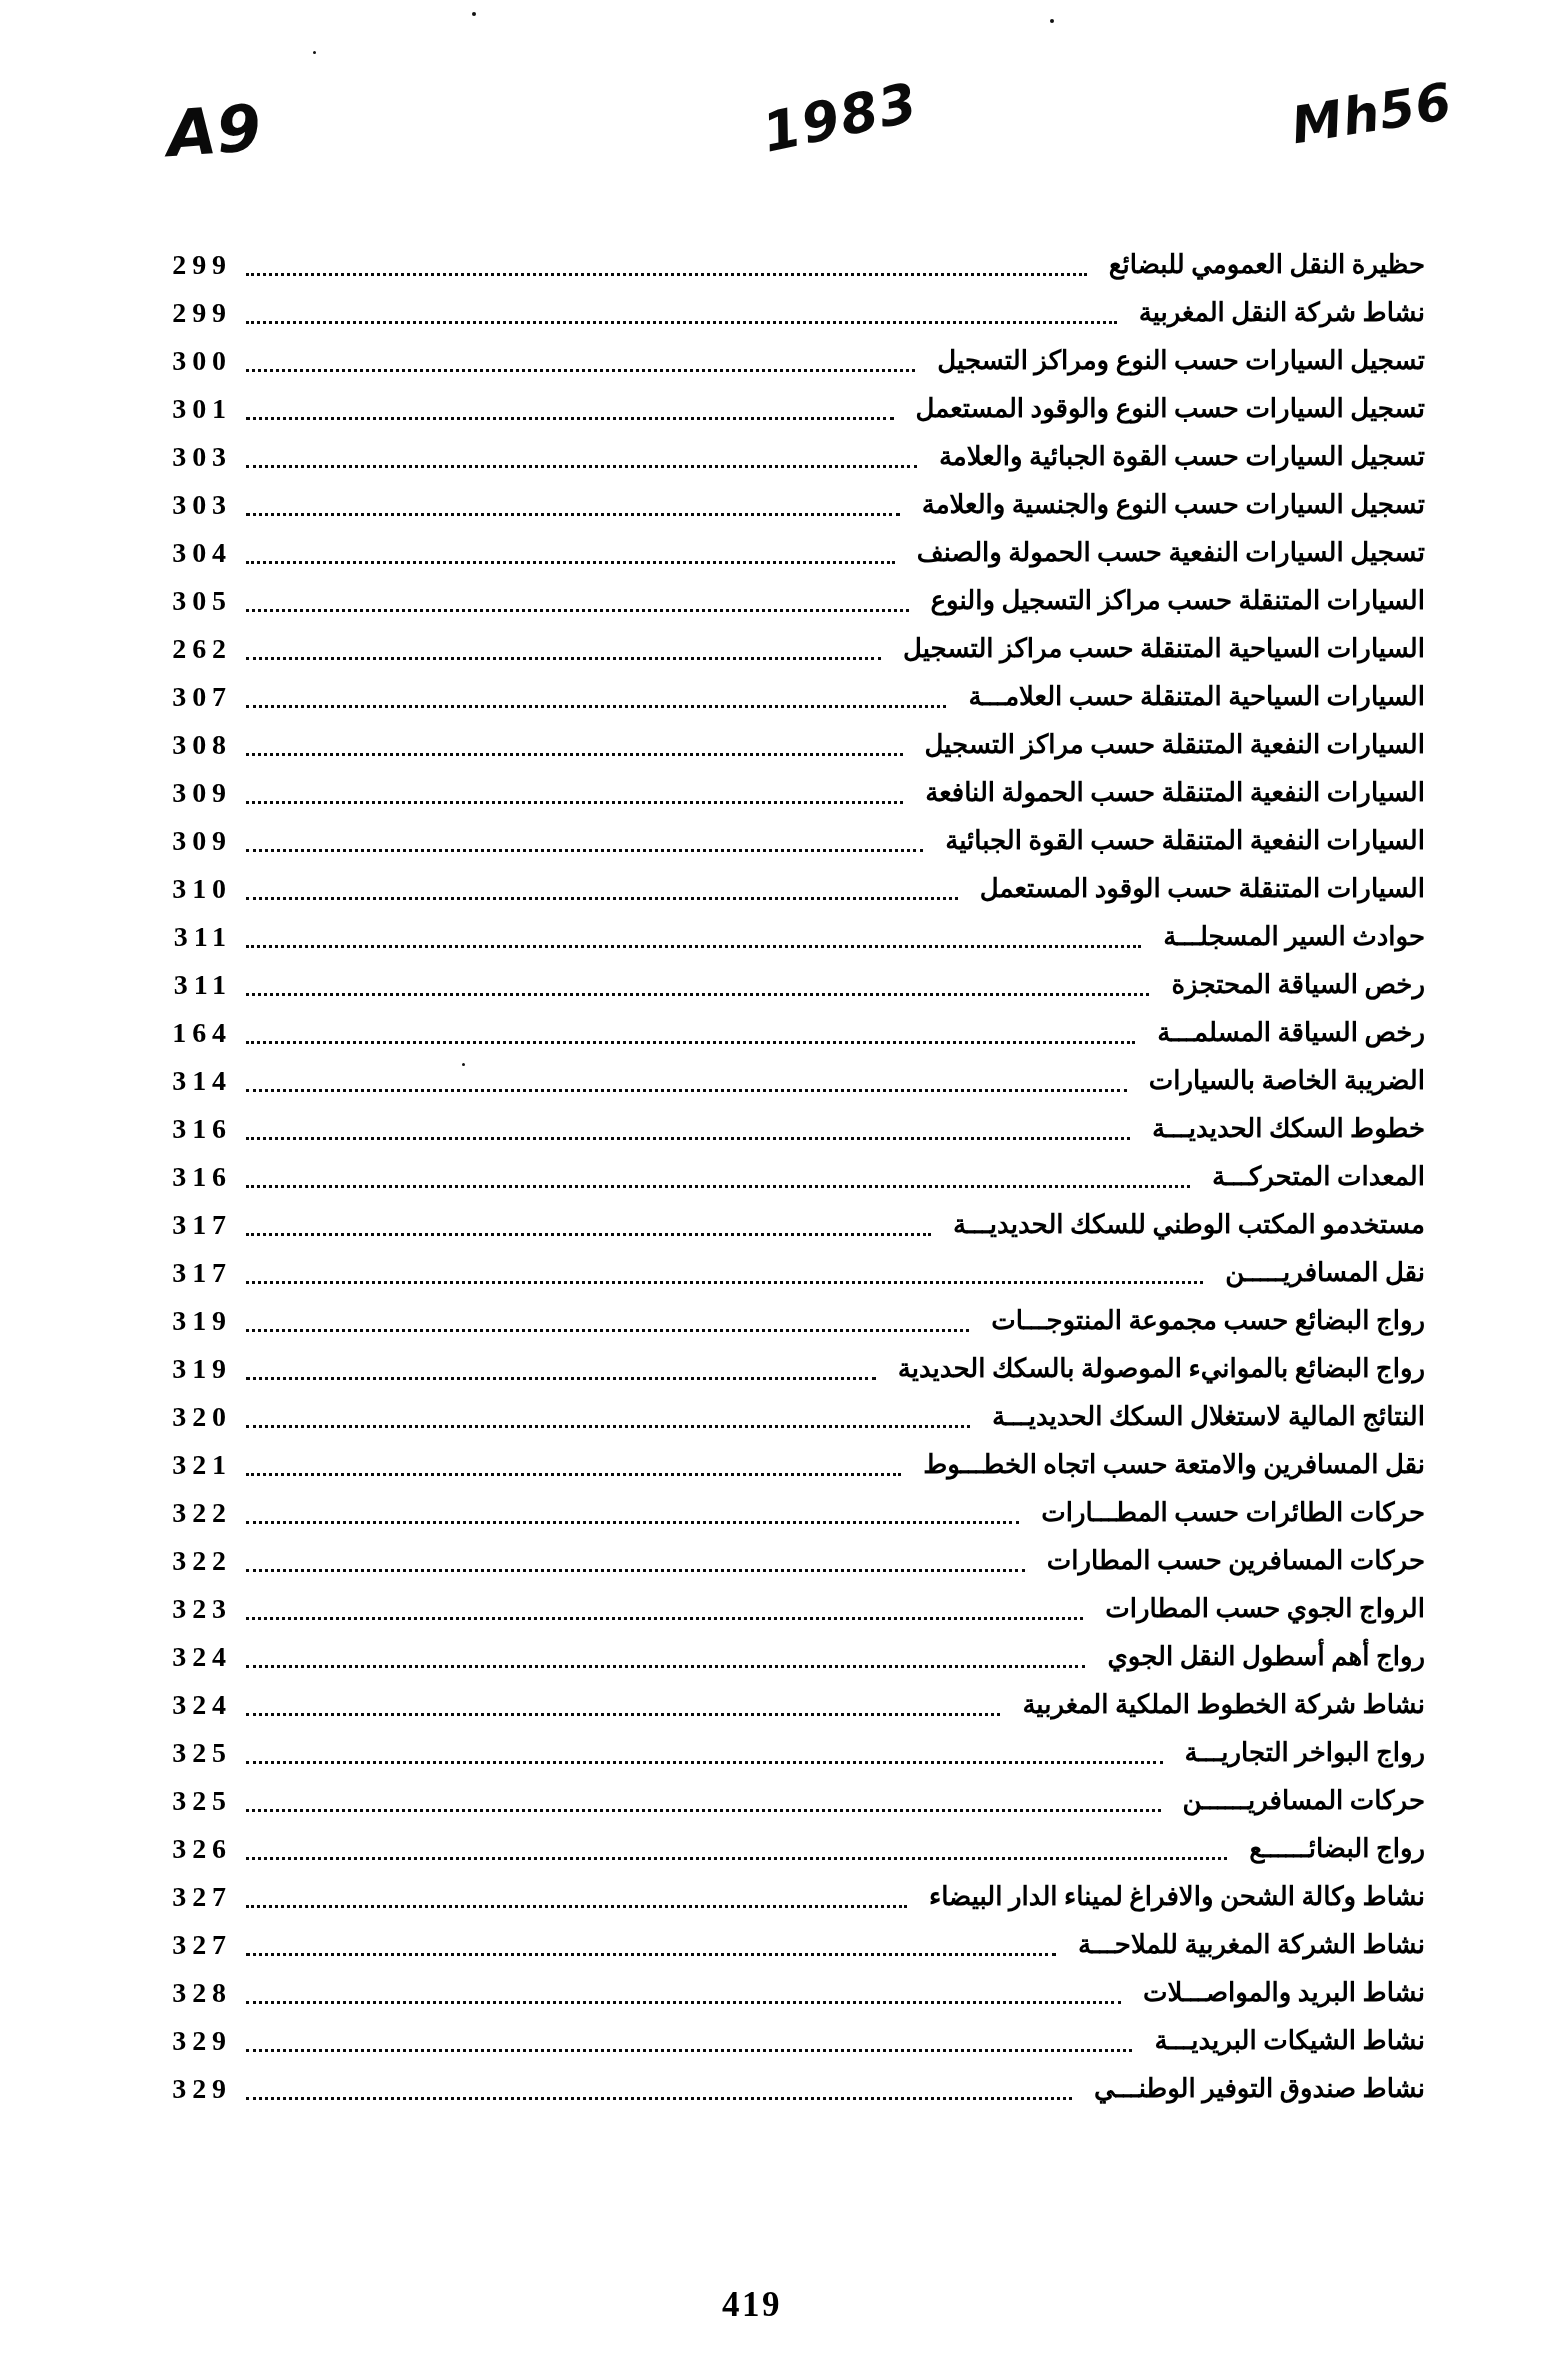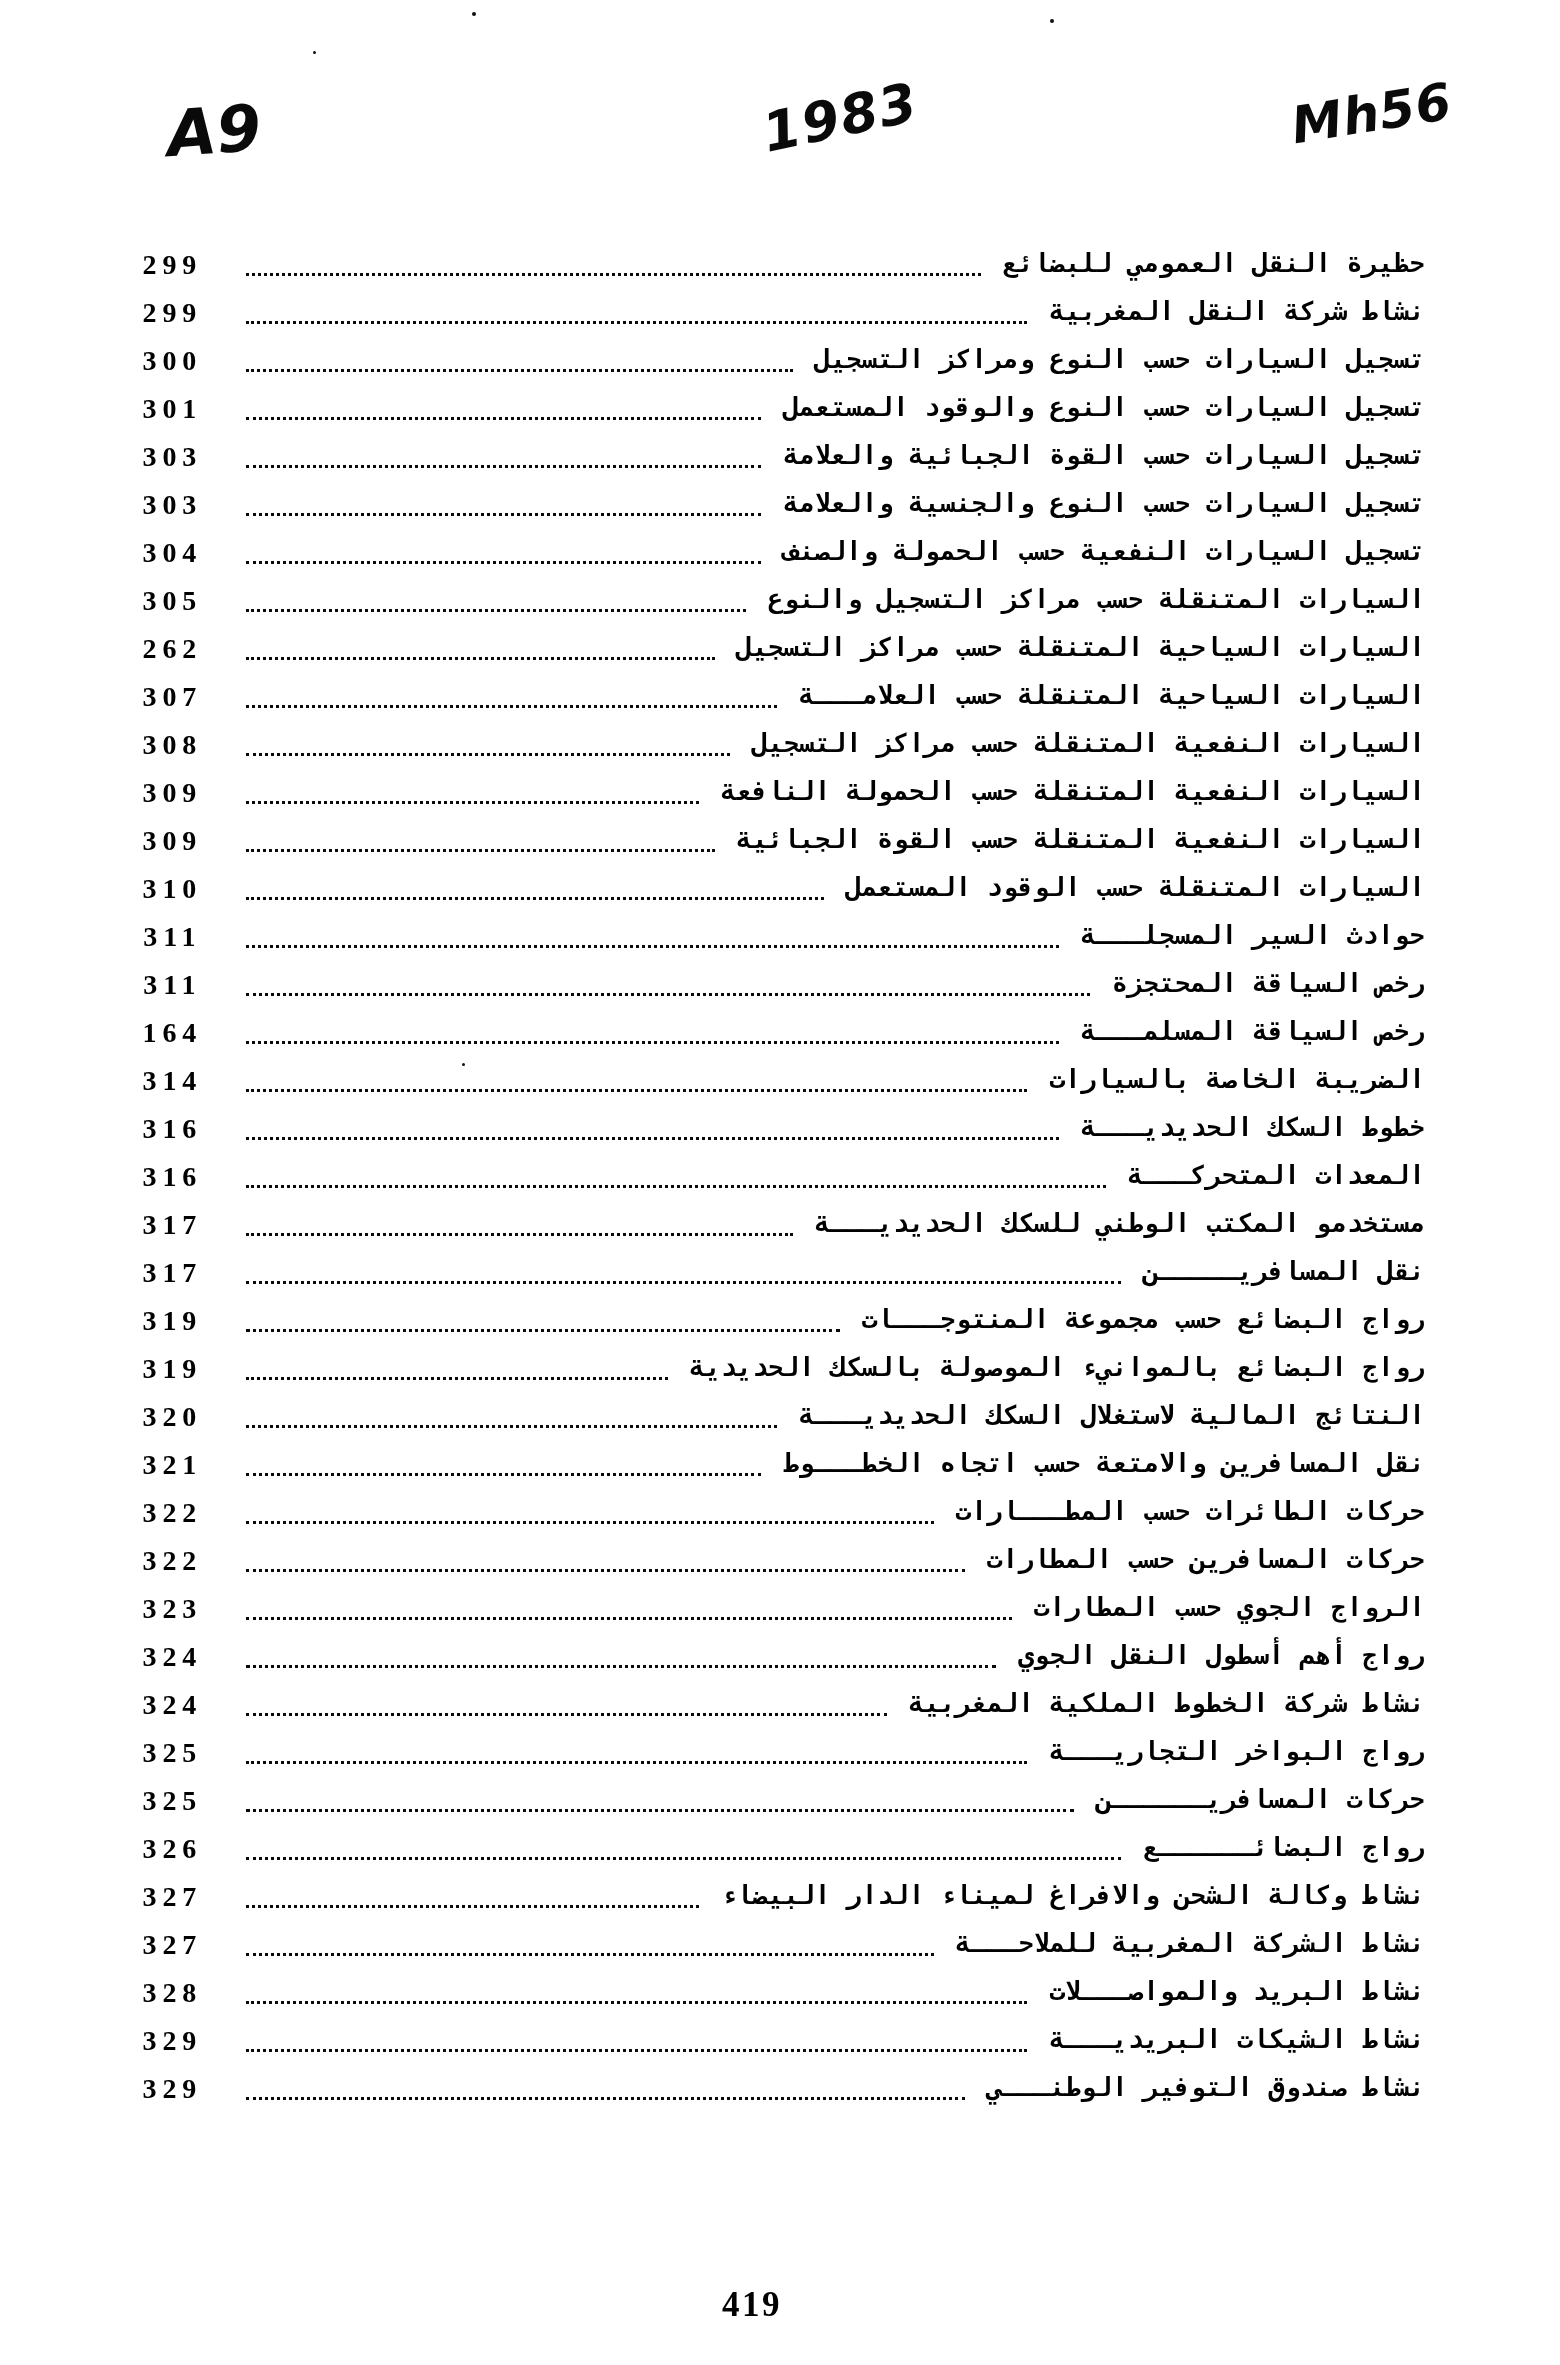--- a/index.html
+++ b/index.html
@@ -36,38 +36,38 @@
     align-items:center;
     height:48px;
     direction:ltr;
   }
   .toc-page {
     flex:0 0 126px;
     font-family:"Liberation Serif", serif;
     font-weight:bold;
     font-size:28px;
     letter-spacing:5.9px;
-    text-align:center;
+    text-align:right;
     padding-left:6.7px;
     white-space:nowrap;
   }
   .toc-leader {
     flex:1 1 auto;
     height:0;
     border-bottom:3.4px dotted #0a0a0a;
     margin:0 22px 0 13.5px;
     position:relative;
     top:9.3px;
     min-width:17px;
   }
   .toc-title {
     flex:0 0 auto;
     direction:rtl;
     unicode-bidi:embed;
-    font-family:Liberation Mono, monospace;
+    font-family:Liberation Serif, serif;
     font-weight:bold;
     font-size:26px;
     line-height:1;
     white-space:nowrap;
     text-align:right;
   }
   
   .footer-page {
     position:absolute;
     left:722px; top:2285px;

